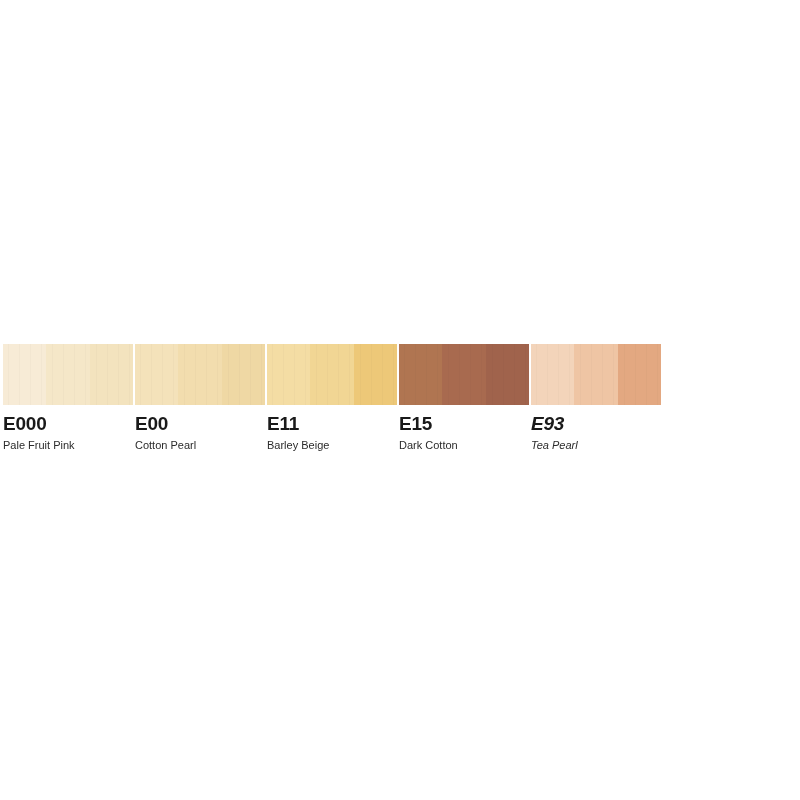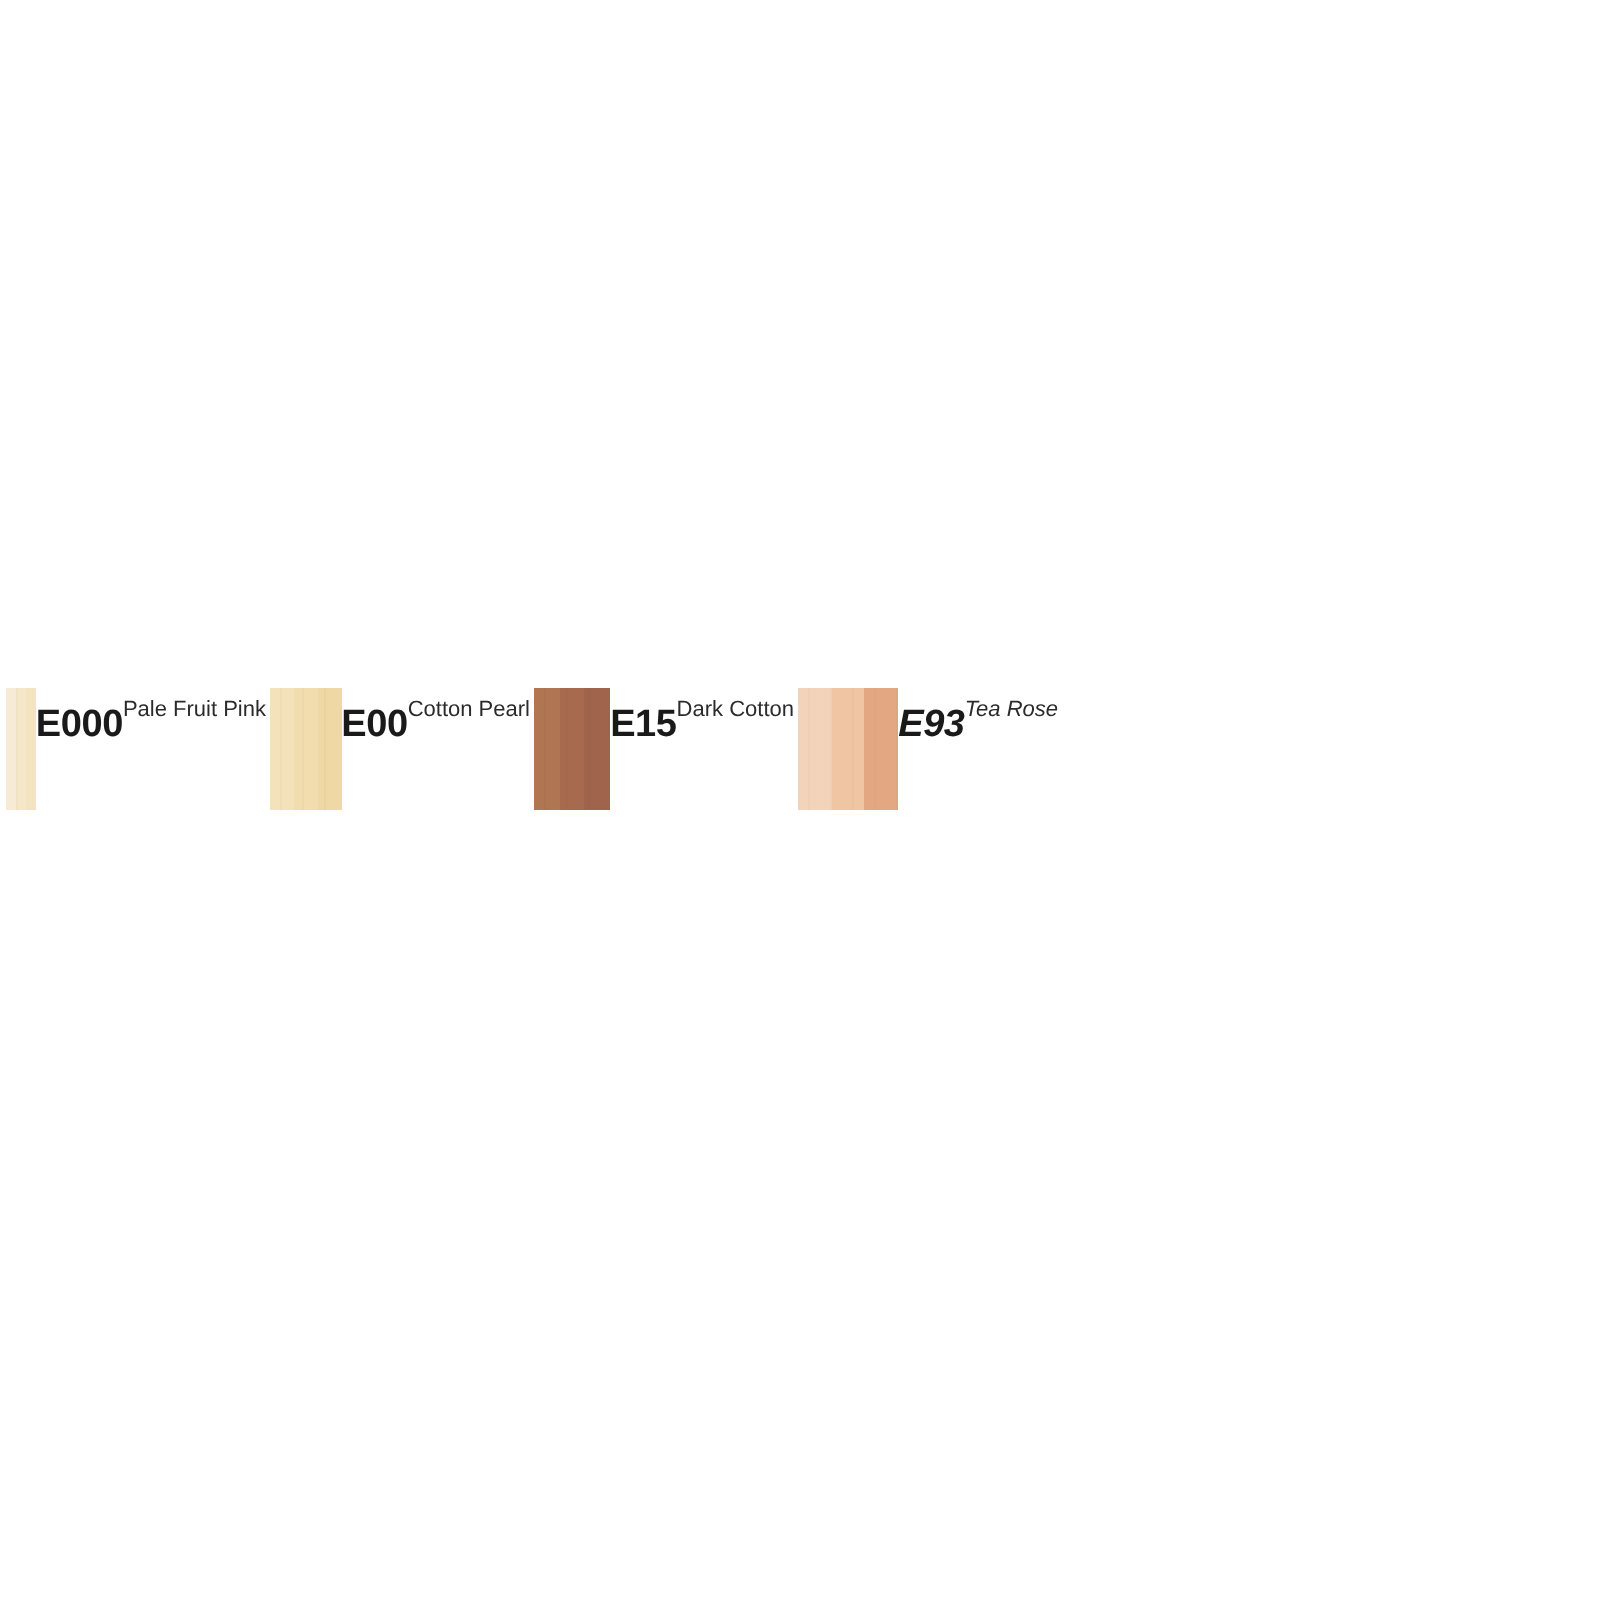--- a/index.html
+++ b/index.html
@@ -34,21 +34,21 @@
     height: 115px;
     display: flex;
     flex-direction: row;
     align-items: flex-start;
   }
 
   .swatch-cell {
     width: 130px;
     margin-right: 2px;
     display: flex;
-    flex-direction: row;
+    flex-direction: column;
     align-items: flex-start;
     position: relative;
   }
   .swatch-cell:last-child {
     margin-right: 0;
     font-style: italic;
   }
 
   
   .swatch-block {
@@ -125,36 +125,45 @@
     <div class="swatch-cell">
       <div class="swatch-block">
         <div class="band" style="background-color: rgb(244, 226, 186);"></div>
         <div class="band" style="background-color: rgb(242, 221, 174);"></div>
         <div class="band" style="background-color: rgb(239, 216, 164);"></div>
       </div>
       <div class="swatch-code">E00</div>
       <div class="swatch-name">Cotton Pearl</div>
     </div>
 
+    <div class="swatch-cell">
+      <div class="swatch-block">
+        <div class="band" style="background-color: rgb(244, 221, 164);"></div>
+        <div class="band" style="background-color: rgb(241, 214, 148);"></div>
+        <div class="band" style="background-color: rgb(237, 200, 120);"></div>
+      </div>
+      <div class="swatch-code">E11</div>
+      <div class="swatch-name">Barley Beige</div>
+    </div>
 
     <div class="swatch-cell">
       <div class="swatch-block">
         <div class="band" style="background-color: rgb(176, 117, 81);"></div>
         <div class="band" style="background-color: rgb(168, 106, 79);"></div>
         <div class="band" style="background-color: rgb(160, 99, 76);"></div>
       </div>
       <div class="swatch-code">E15</div>
       <div class="swatch-name">Dark Cotton</div>
     </div>
 
 
     <div class="swatch-cell">
       <div class="swatch-block">
         <div class="band" style="background-color: rgb(243, 212, 186);"></div>
         <div class="band" style="background-color: rgb(239, 197, 164);"></div>
         <div class="band" style="background-color: rgb(227, 168, 129);"></div>
       </div>
       <div class="swatch-code">E93</div>
-      <div class="swatch-name">Tea Rose</div>
+      <div class="swatch-name">Tea Pearl</div>
     </div>
 
   </div>
 </div>
 
 </body></html>

